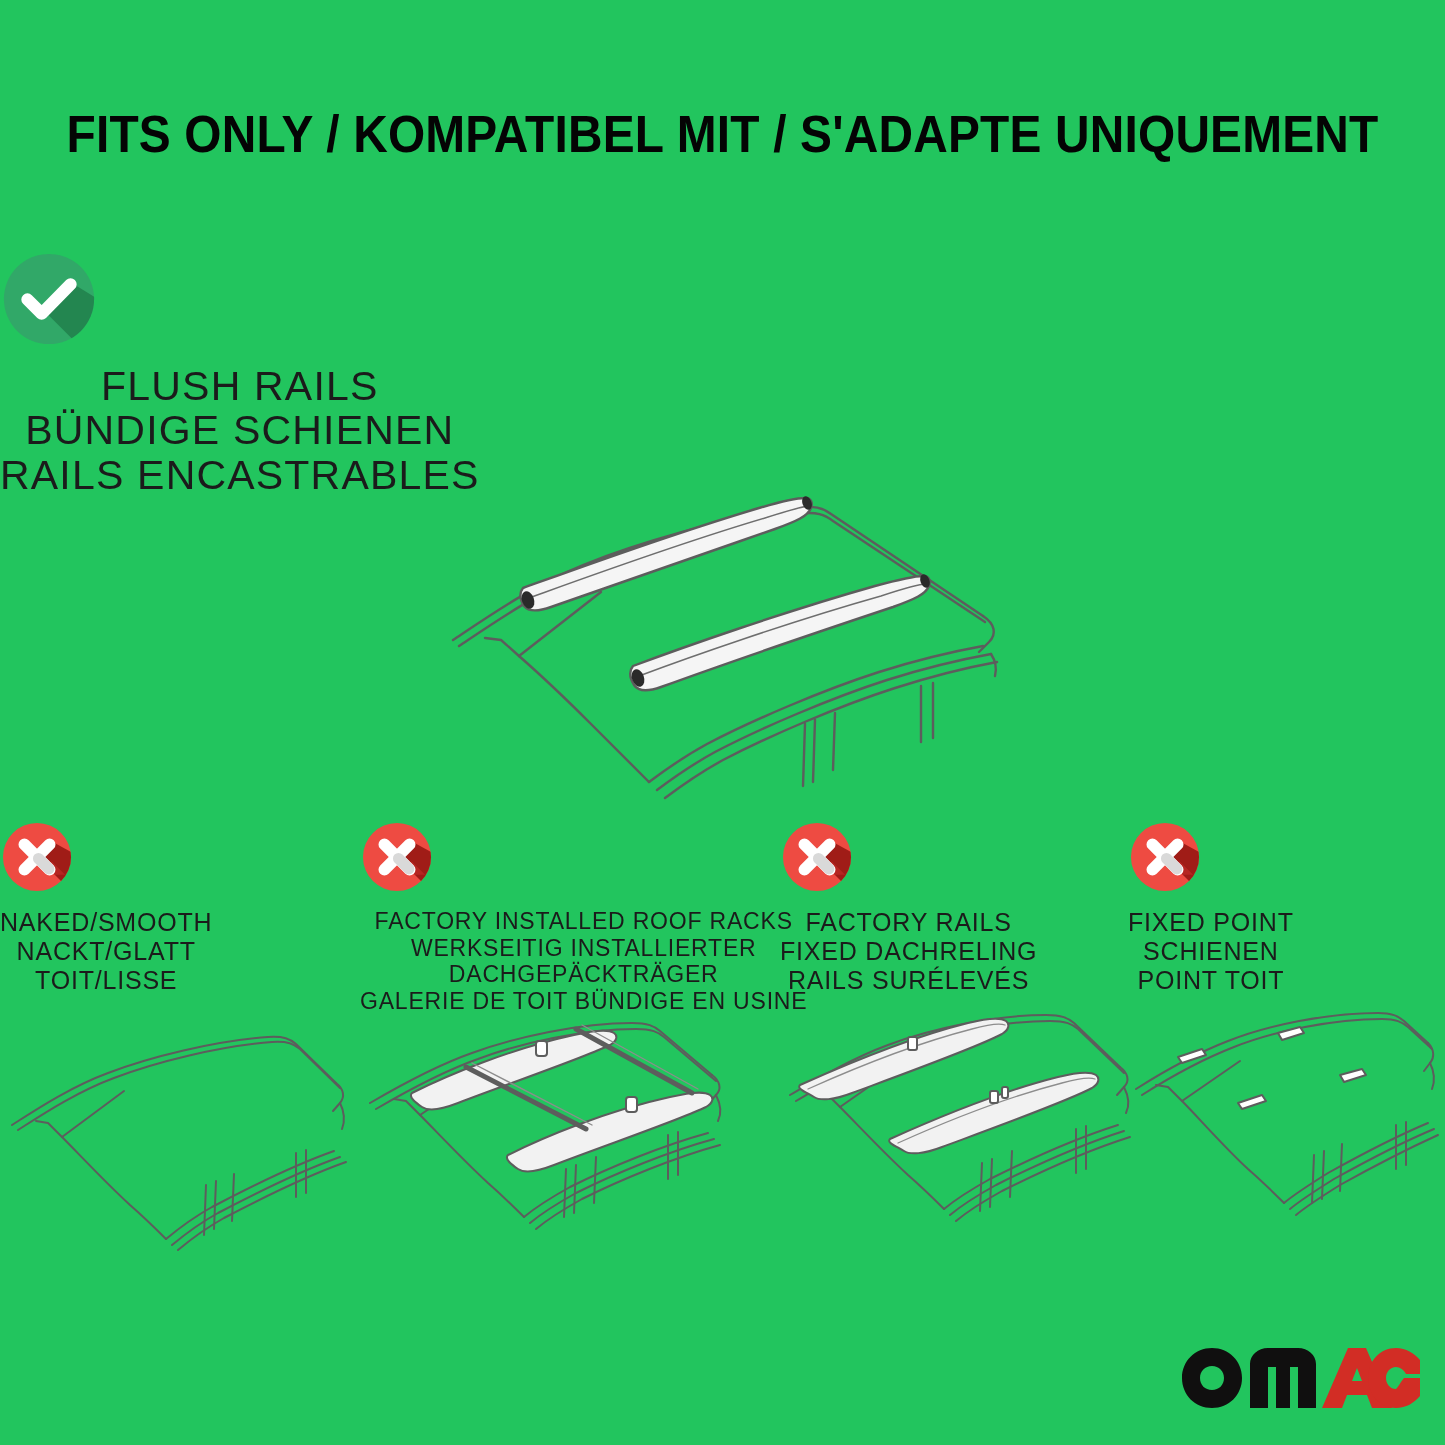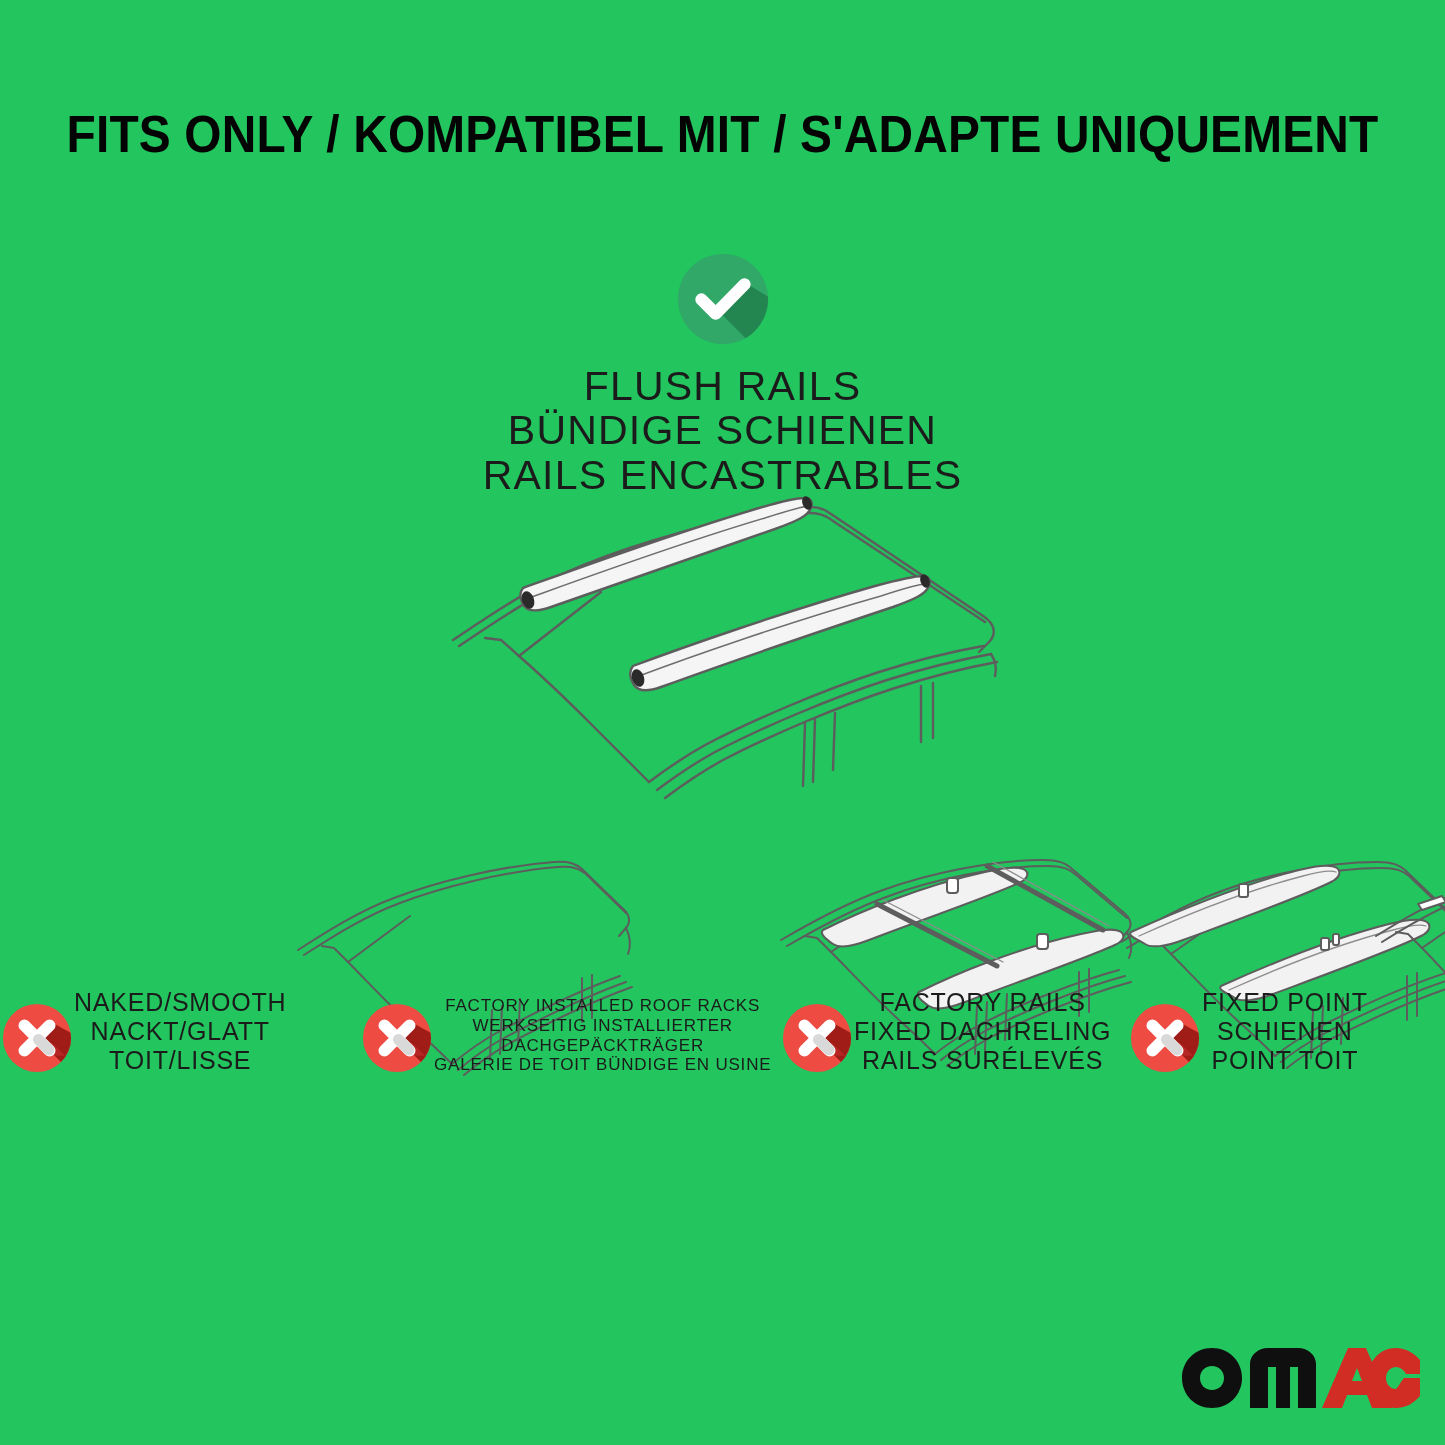--- a/index.html
+++ b/index.html
@@ -34,21 +34,21 @@
   }
 
   
   .hero {
     position: absolute;
     left: 0;
     right: 0;
     top: 250px;
     display: flex;
     flex-direction: column;
-    align-items: center;
+    align-items: flex-start;
   }
   .badge-ok {
     width: 98px;
     height: 98px;
     position: relative;
   }
   .hero-labels {
     margin-top: 16px;
     text-align: center;
     color: #1b1b1b;
@@ -69,43 +69,43 @@
   
   .grid {
     position: absolute;
     left: 0;
     top: 820px;
     width: 1445px;
     display: flex;
   }
   .col {
     display: flex;
-    flex-direction: row;
-    align-items: flex-end;
+    flex-direction: column;
+    align-items: flex-start;
   }
   .col-1 { width: 360px; }
   .col-2 { width: 420px; }
   .col-3 { width: 348px; }
   .col-4 { width: 317px; }
 
   .badge-no {
     width: 74px;
     height: 74px;
     position: relative;
   }
   .col-label {
     margin-top: 14px;
     text-align: center;
     color: #1b1b1b;
     line-height: 1.16;
     letter-spacing: 0.8px;
     font-size: 25px;
     white-space: nowrap;
   }
-  .col-2 .col-label { font-size: 17px; }
+  .col-2 .col-label { font-size: 23px; }
   .col-art {
     margin-top: 8px;
     width: 100%;
     height: 215px;
   }
   .col-1 .col-art { margin-top: 40px; }
   .col-3 .col-art { margin-top: 18px; }
   .col-4 .col-art { margin-top: 18px; }
 
   

